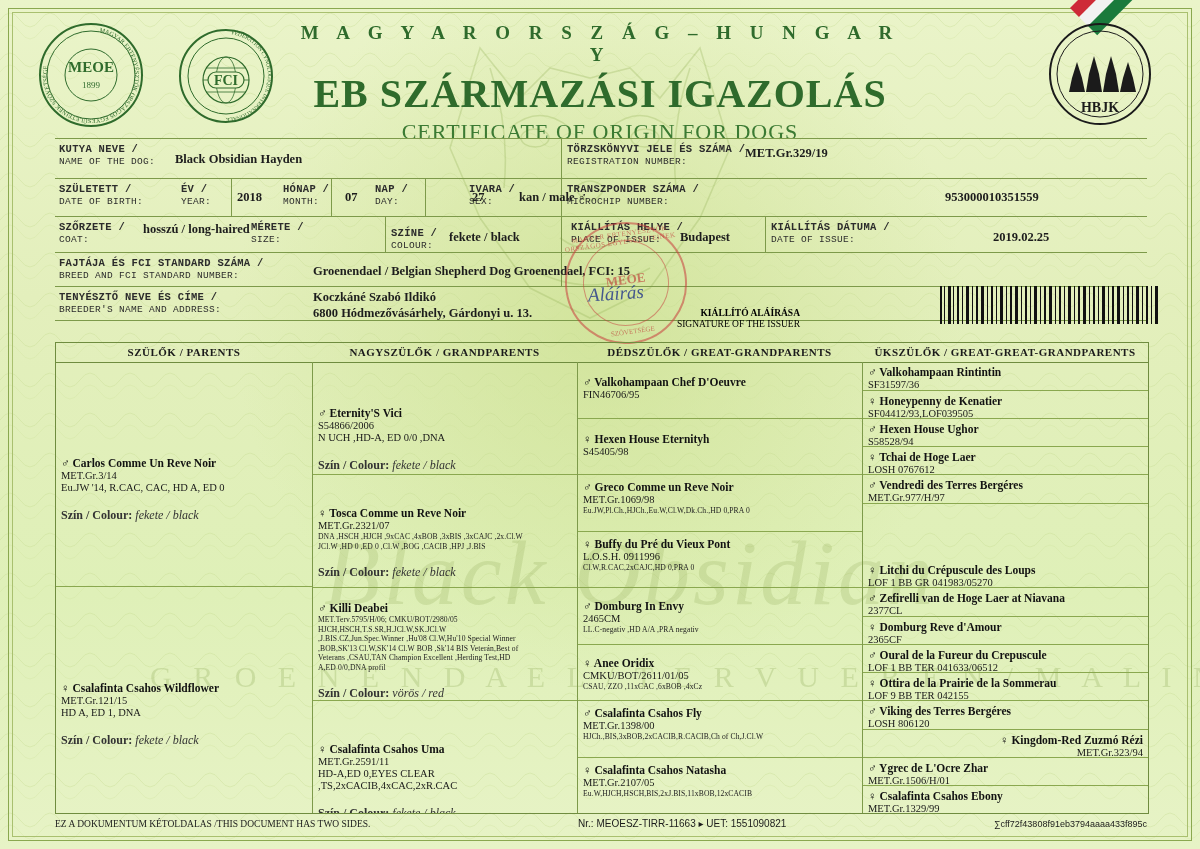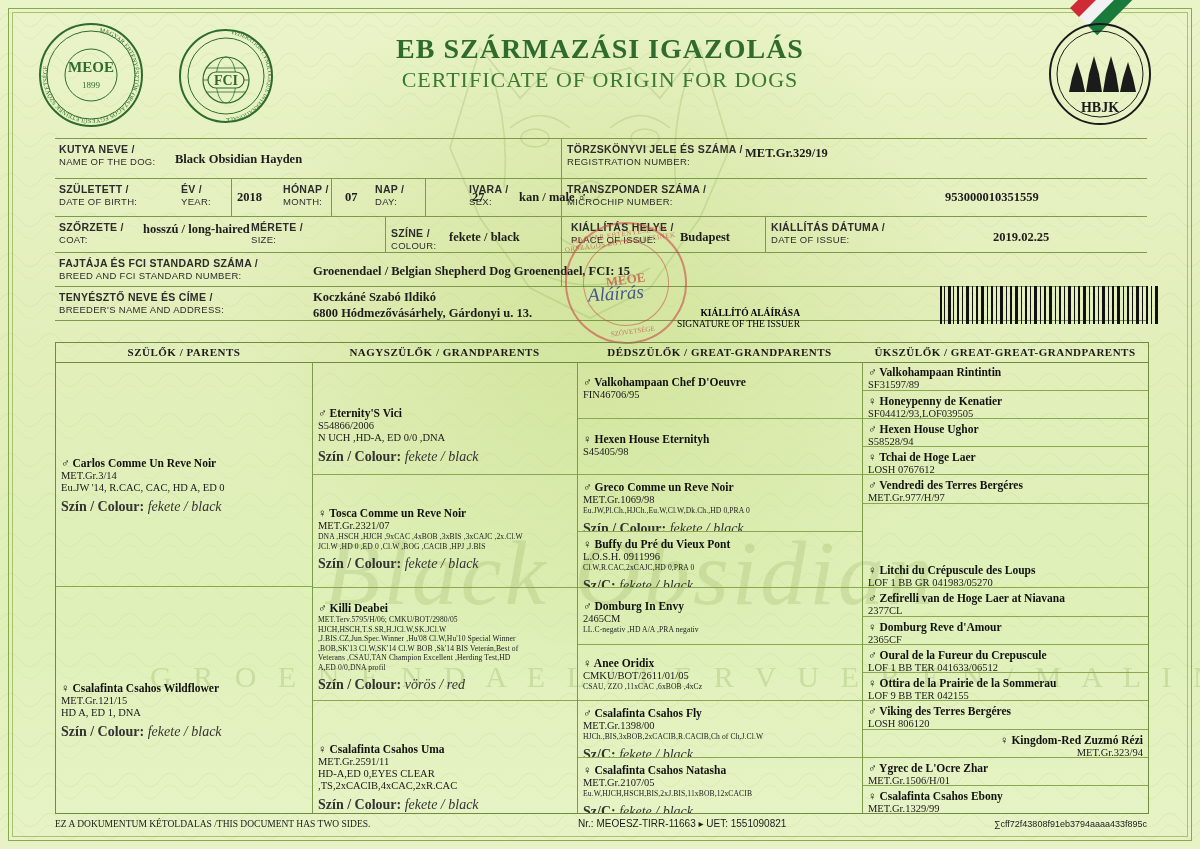--- a/index.html
+++ b/index.html
@@ -55,32 +55,32 @@
   .logo-meoe{left:38px;top:22px;width:106px;height:106px;}
   .logo-fci{left:178px;top:28px;width:96px;height:96px;}
   .logo-hbjk{right:48px;top:22px;width:104px;height:104px;}
 
   .title-block{position:absolute;left:300px;top:22px;width:600px;text-align:center;}
   .title-country{
     font-size:19px;letter-spacing:7px;color:#2f6b2c;font-weight:bold;
     font-family:"Liberation Serif", serif;
   }
   .title-main{
-    font-size:28px;color:#2f6b2c;letter-spacing:1px;margin-top:11px;font-weight:bold;
+    font-size:40px;color:#2f6b2c;letter-spacing:1px;margin-top:4px;font-weight:bold;
     font-family:"Liberation Serif", serif;
   }
   .title-sub{font-size:22px;color:#3b7a33;letter-spacing:1px;margin-top:2px;}
 
   
   .info{position:absolute;left:55px;top:138px;width:1092px;height:200px;}
   .rowline{position:absolute;left:0;right:0;height:1px;background:#7d9a4a;}
   .vline{position:absolute;width:1px;background:#7d9a4a;}
   .lbl{
     position:absolute;font-size:10.5px;color:#2c2c2c;line-height:11.5px;
-    font-family:Liberation Sans, sans-serif;letter-spacing:.3px;
+    font-family:Liberation Mono, monospace;letter-spacing:.3px;
   }
   .lbl .hu{display:block;font-weight:bold;}
   .lbl .en{display:block;font-weight:normal;font-size:9.5px;}
   .val{
     position:absolute;font-size:12.5px;font-weight:bold;color:#1d1d1d;
     font-family:"Liberation Serif", serif;
   }
 
   .stamp{
     position:absolute;left:565px;top:222px;width:118px;height:118px;
@@ -110,21 +110,21 @@
   }
   .col{position:absolute;top:19px;bottom:0;}
   .cell{
     position:absolute;left:0;right:0;box-sizing:border-box;padding:4px 5px;
     border-bottom:1px solid #8aa84f;overflow:hidden;
   }
   .cell:last-child{border-bottom:none;}
   .nm{font-size:11.5px;font-weight:bold;color:#121212;line-height:13px;}
   .ln{font-size:10.5px;color:#181818;line-height:12px;}
   .tiny{font-size:7.6px;color:#222;line-height:9.5px;letter-spacing:.1px;}
-  .col-note{font-size:14px;font-style:italic;color:#333;line-height:10px;margin-top:8px;}
+  .col-note{font-size:12px;font-style:italic;color:#333;line-height:10px;margin-top:16px;}
   .col-note b{font-style:normal;font-weight:bold;}
 
   .footer{
     position:absolute;left:55px;top:818px;width:1092px;font-size:10px;color:#1b1b1b;
     display:flex;justify-content:space-between;align-items:center;
   }
   .footer .left{font-size:9.5px;}
   .footer .mid{font-family:"Liberation Sans", sans-serif;font-size:10px;}
   .footer .right{font-family:"Liberation Sans", sans-serif;font-size:9px;}
 </style>
@@ -204,20 +204,21 @@
     <g fill="#1b1b1b">
       <path d="M24 56 l5 -16 l5 16 l3 14 h-16z"></path>
       <path d="M41 52 l5 -18 l5 18 l3 18 h-16z"></path>
       <path d="M58 52 l5 -18 l5 18 l3 18 h-16z"></path>
       <path d="M75 56 l5 -16 l5 16 l3 14 h-16z"></path>
     </g>
     <text x="52" y="90" font-size="14" font-weight="bold" font-family="Liberation Serif, serif" fill="#1b1b1b" text-anchor="middle">HBJK</text>
   </svg>
 
   <div class="title-block">
+    <div class="title-country">M A G Y A R O R S Z Á G  –  H U N G A R Y</div>
     <div class="title-main">EB SZÁRMAZÁSI IGAZOLÁS</div>
     <div class="title-sub">CERTIFICATE OF ORIGIN FOR DOGS</div>
   </div>
 
   <div class="info">
     <div class="rowline" style="top:0px;"></div>
     <div class="rowline" style="top:40px;"></div>
     <div class="rowline" style="top:78px;"></div>
     <div class="rowline" style="top:114px;"></div>
     <div class="rowline" style="top:148px;"></div>
@@ -473,21 +474,21 @@
         <div class="nm">♀ Csalafinta Csahos Natasha</div>
         <div class="ln">MET.Gr.2107/05</div>
         <div class="tiny">Eu.W,HJCH,HSCH,BIS,2xJ.BIS,11xBOB,12xCACIB</div>
         <div class="col-note"><b>Sz/C:</b> <span>fekete / black</span></div>
       </div>
     </div>
 
     <div class="col" style="left:807px;width:285px;">
       <div class="cell" style="top:0px;height:29px;">
         <div class="nm">♂ Valkohampaan Rintintin</div>
-        <div class="ln">SF31597/89</div>
+        <div class="ln">SF31597/36</div>
       </div>
       <div class="cell" style="top:29px;height:28px;">
         <div class="nm">♀ Honeypenny de Kenatier</div>
         <div class="ln">SF04412/93,LOF039505</div>
       </div>
       <div class="cell" style="top:57px;height:28px;">
         <div class="nm">♂ Hexen House Ughor</div>
         <div class="ln">S58528/94</div>
       </div>
       <div class="cell" style="top:85px;height:28px;">

